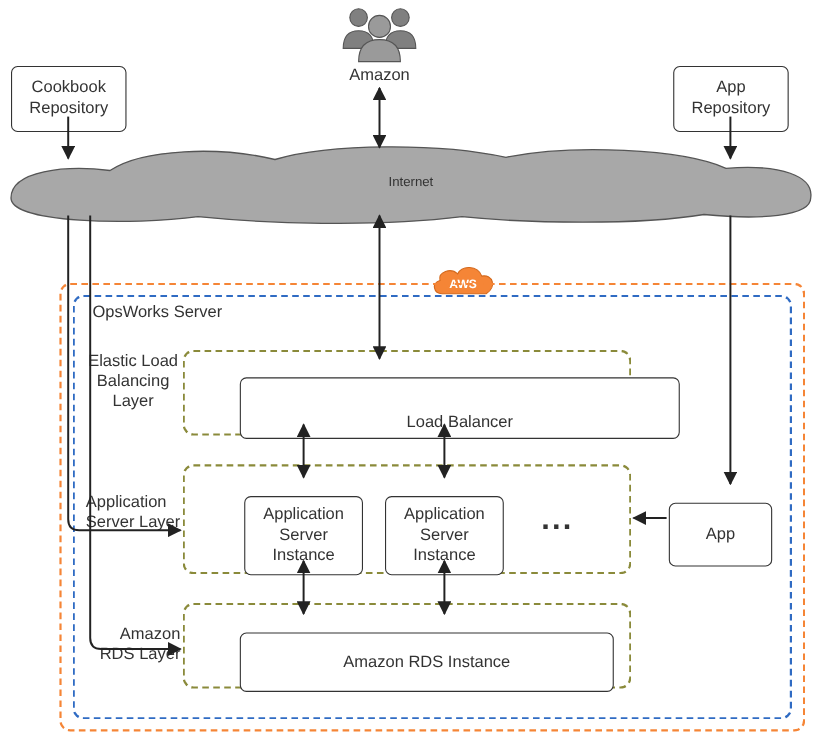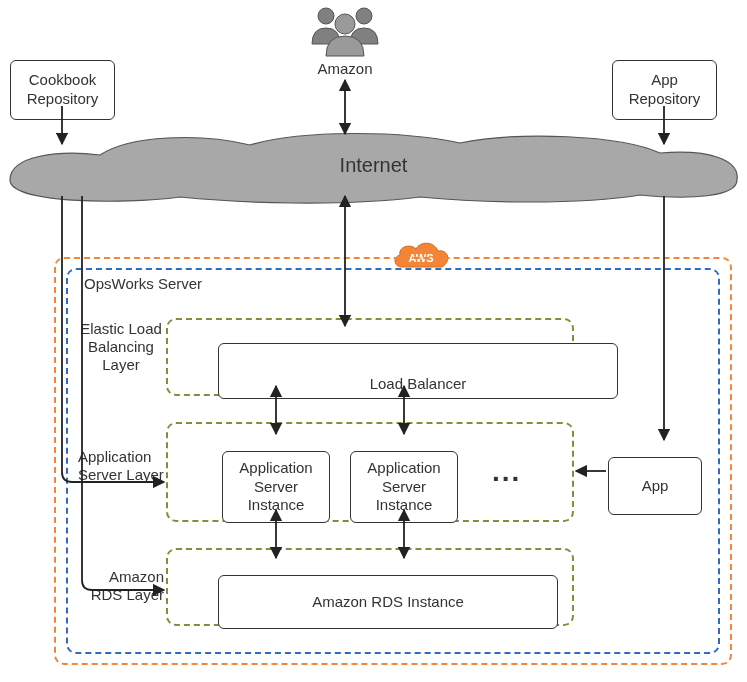--- a/index.html
+++ b/index.html
@@ -46,21 +46,21 @@
     top: 125px;
     width: 747px;
     height: 80px;
   }
   .cloud svg { display: block; }
   .cloud-text {
     position: absolute;
     top: 50%;
     left: 50%;
     transform: translate(-50%, -50%);
-    font-size: 20px;
+    font-size: 12px;
   }
   .users-icon {
     position: absolute;
     left: 300px;
     top: 2px;
     width: 90px;
     text-align: center;
   }
   .users-icon svg { display: block; margin: 0 auto; }
   .aws-badge {

